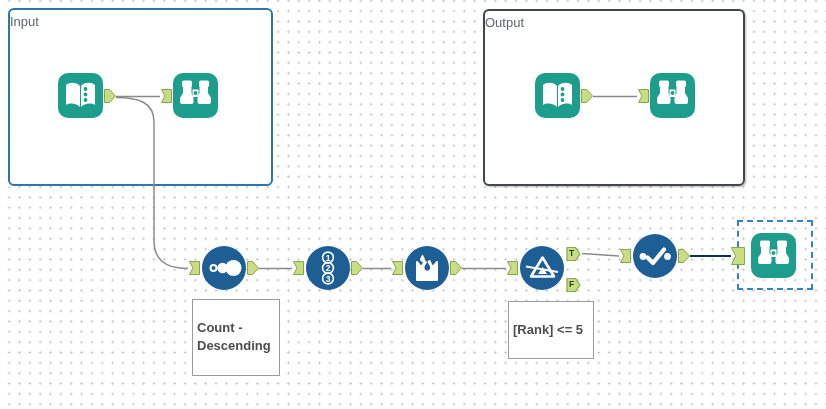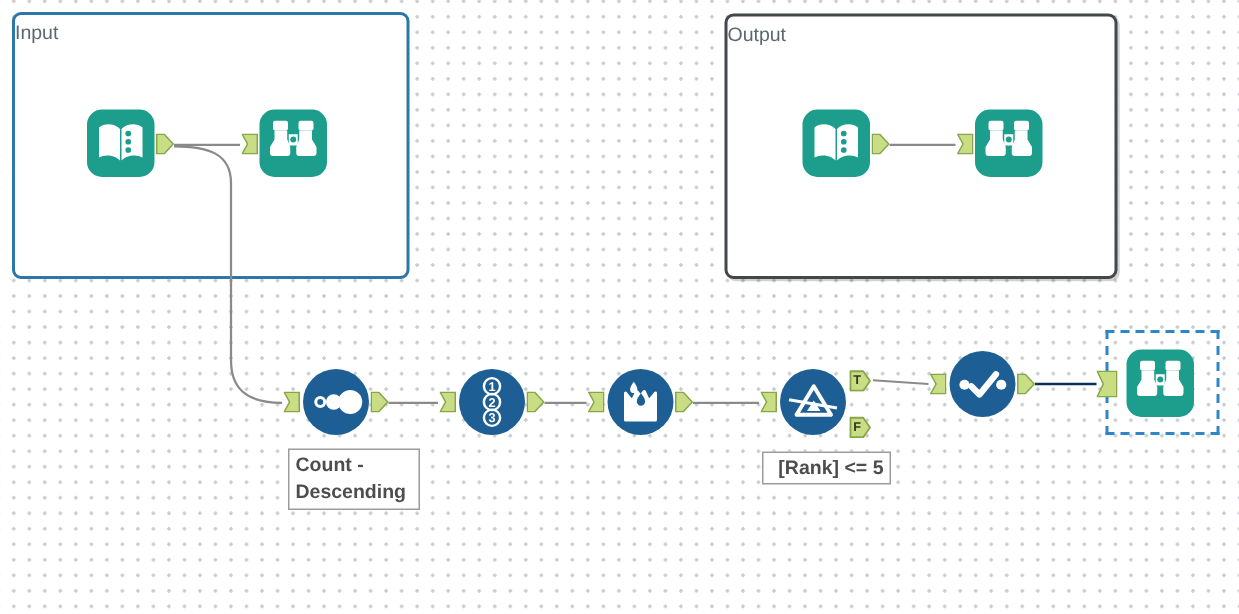--- a/index.html
+++ b/index.html
@@ -28,21 +28,21 @@
   .container-output{left:483px;top:9px;width:258px;height:173px;border:2px solid var(--output-border);box-shadow:1.5px 1.5px 0 rgba(0,0,0,0.18);}
   .container-label{position:absolute;top:4px;left:0;width:100%;text-align:left;font-size:13px;color:#5c6770;}
   svg.wires{position:absolute;left:0;top:0;}
   .tool-teal{position:absolute;width:45px;height:45px;border-radius:10px;background:var(--teal);}
   .tool-circle{position:absolute;width:44px;height:44px;border-radius:50%;background:var(--blue);}
   .anchor{position:absolute;}
   .tf-letter{position:absolute;left:0;top:2px;width:11px;text-align:center;font-size:8.5px;font-weight:bold;color:#2f3b17;}
   .annotation{
     position:absolute;background:#fff;border:1px solid #9b9b9b;
     font-size:13px;font-weight:bold;line-height:1.42;color:var(--ann-text);
-    padding:1px 4px;white-space:pre-line;
+    padding:19px 4px;white-space:pre-line;
   }
   .selection-rect{position:absolute;left:737px;top:220px;width:76px;height:70px;border:2px dashed var(--selection);box-sizing:border-box;}
 </style>
 </head>
 <body>
 
 <div id="canvas">
 
   <div class="container-box container-input">
     <div class="container-label">Input</div>
@@ -234,15 +234,15 @@
       <rect x="26" y="7.5" width="10" height="6.5" rx="1.5" fill="#fff"></rect>
       <path d="M10,14 H18.5 V20 L20.5,25 V29 Q20.5,31 18.5,31 H9 Q7,31 7,29 V25 L10,20 Z" fill="#fff"></path>
       <path d="M35,14 H26.5 V20 L24.5,25 V29 Q24.5,31 26.5,31 H36 Q38,31 38,29 V25 L35,20 Z" fill="#fff"></path>
       <rect x="19.5" y="16.5" width="6" height="7.5" fill="#fff"></rect>
       <circle cx="22.5" cy="20" r="2" fill="var(--teal)"></circle>
     </svg>
   </div>
 
   <div class="annotation" style="left:192px;top:299px;width:78px;">Count -
 Descending</div>
-  <div class="annotation" style="left:508px;top:301px;width:76px;text-align:right;">[Rank] &lt;= 5</div>
+  <div class="annotation" style="left:508px;top:301px;width:76px;">[Rank] &lt;= 5</div>
 
 </div>
 
 </body></html>

